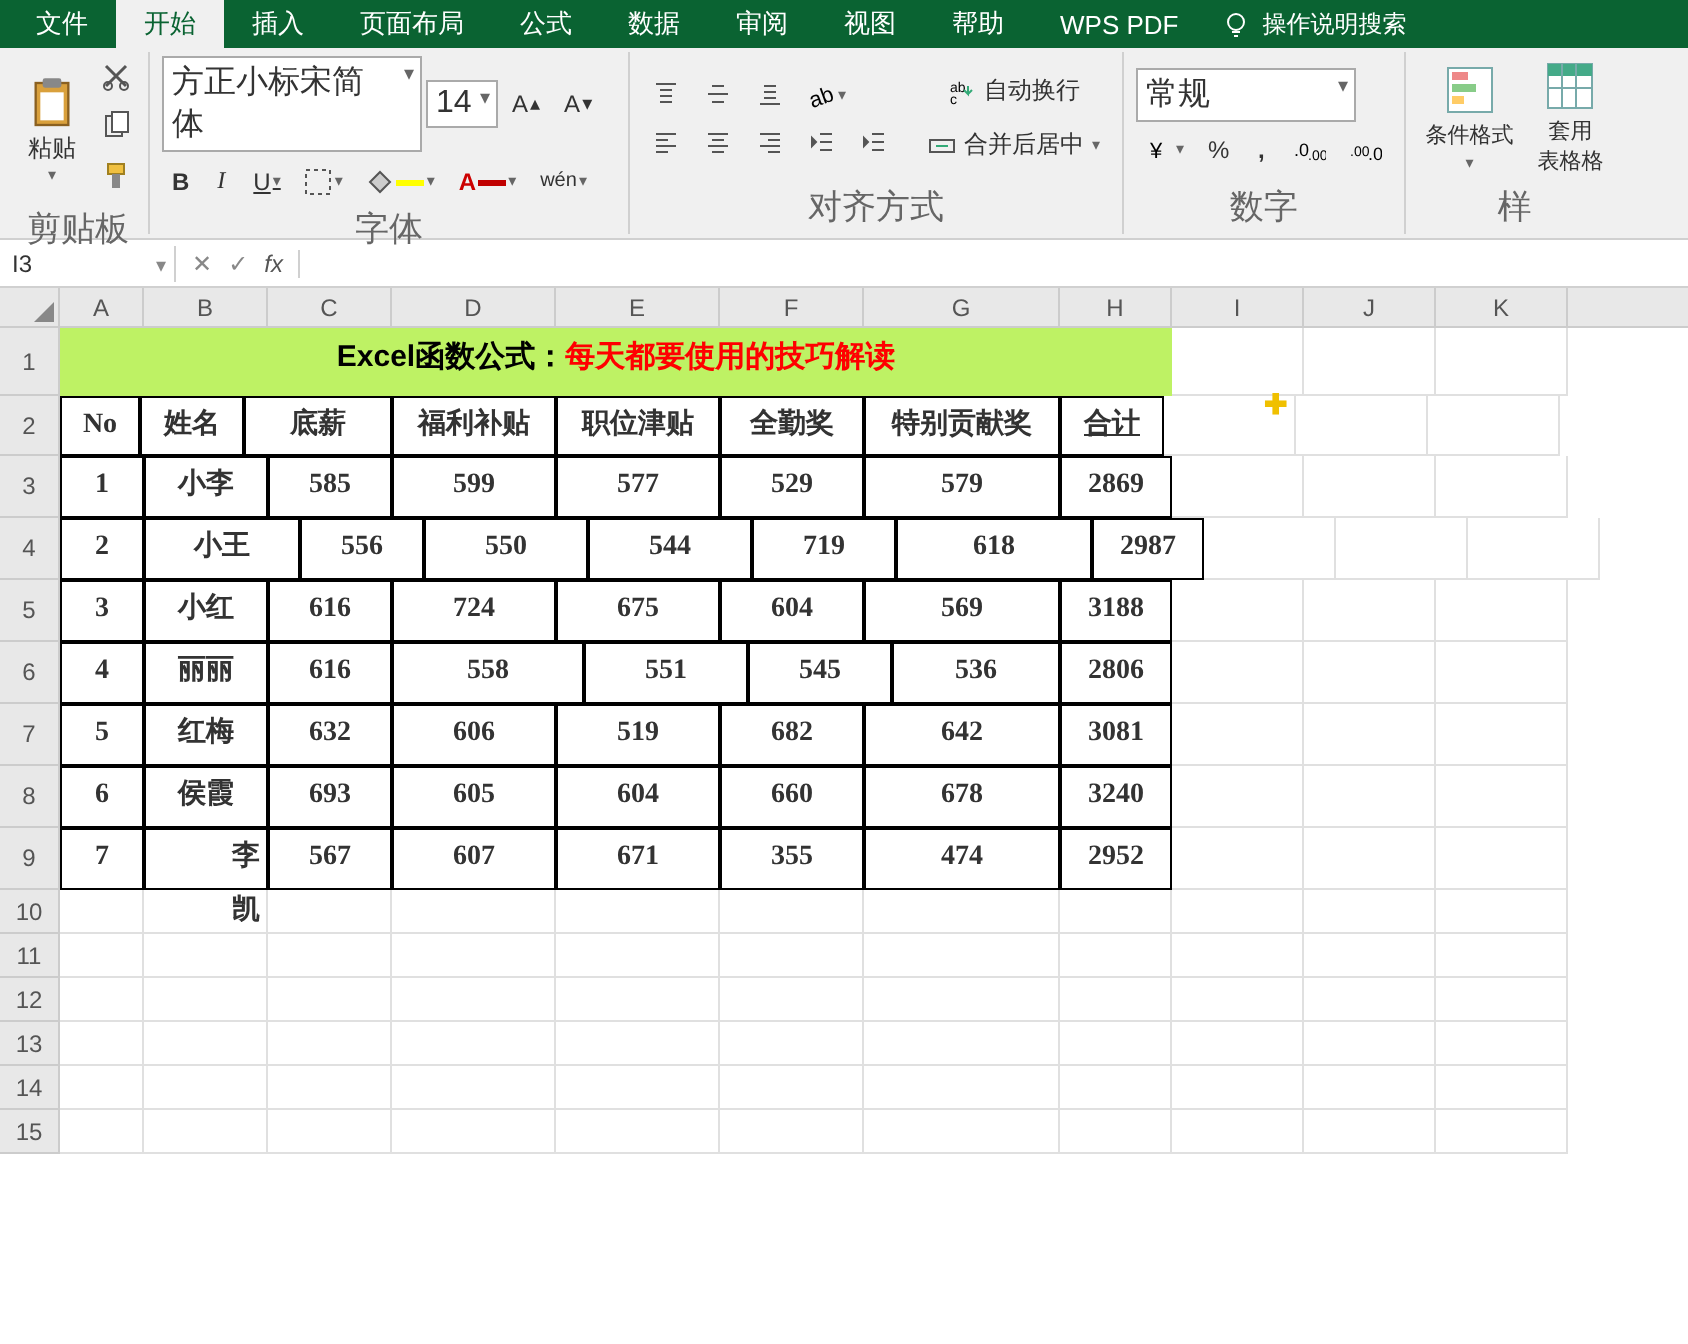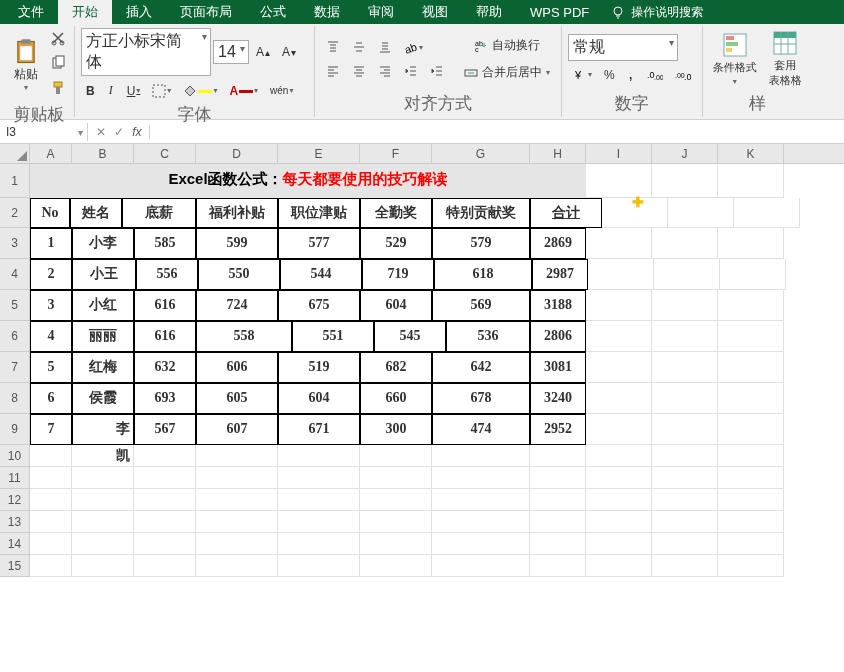--- a/index.html
+++ b/index.html
@@ -31,21 +31,21 @@
 .fbar-btns{display:flex;gap:8px;padding:0 8px;border-right:1px solid #d0d0d0;color:#888}
 .fbar-input{flex:1;padding:2px 6px;font-size:12px}
 .grid-wrap{position:relative;height:528px;overflow:hidden}
 .col-headers{display:flex;height:20px;background:#e8e8e8;border-bottom:1px solid #ccc}
 .corner{width:30px;border-right:1px solid #ccc;background:#e8e8e8;position:relative}
 .corner::after{content:"";position:absolute;right:2px;bottom:2px;border:5px solid transparent;border-right-color:#888;border-bottom-color:#888}
 .col-h{border-right:1px solid #ccc;text-align:center;font-size:12px;color:#555;line-height:20px;cursor:pointer}
 .row{display:flex;height:22px}
 .row-h{width:30px;border-right:1px solid #ccc;border-bottom:1px solid #ccc;background:#e8e8e8;text-align:center;font-size:12px;color:#555;line-height:22px;cursor:pointer}
 .cell{border-right:1px solid #e0e0e0;border-bottom:1px solid #e0e0e0;padding:2px 4px;font-size:12px;line-height:18px}
-.title-cell{background:#e5e5e5;text-align:center;font-family:SimSun,serif;font-weight:bold;font-size:15px;line-height:30px}
+.title-cell{background:#bef264;text-align:center;font-family:SimSun,serif;font-weight:bold;font-size:15px;line-height:30px}
 .title-cell .t1{color:#000}
 .title-cell .t2{color:#ff0000}
 .d-cell{border:1px solid #000;text-align:center;font-family:SimSun,serif;font-weight:bold;font-size:14px;line-height:27px}
 .hdr-cell{border:1px solid #000;text-align:center;font-family:SimSun,serif;font-weight:bold;font-size:14px;line-height:27px}
 .cursor-plus{position:absolute;color:#f0c000;font-size:14px;font-weight:bold}
 </style>
 </head>
 <body>
 
 <div class="menubar" id="menubar">
@@ -313,21 +313,21 @@
       </div>
       <div class="row" style="height: 30px;">
         <div class="row-h" style="line-height: 30px;">2</div>
         <div class="hdr-cell" style="width: 40px;">No</div>
         <div class="hdr-cell" style="width: 52px;">姓名</div>
         <div class="hdr-cell" style="width: 74px;">底薪</div>
         <div class="hdr-cell" style="width: 82px;">福利补贴</div>
         <div class="hdr-cell" style="width: 82px;">职位津贴</div>
         <div class="hdr-cell" style="width: 72px;">全勤奖</div>
         <div class="hdr-cell" style="width: 98px;">特别贡献奖</div>
-        <div class="hdr-cell" style="width: 72px; text-decoration: underline;">合计</div>
+        <div class="hdr-cell" style="width: 52px; text-decoration: underline;">合计</div>
         <div class="cell" style="width: 66px;"></div>
         <div class="cell" style="width: 66px;"></div>
         <div class="cell" style="width: 66px;"></div>
       </div>
       <div class="row" style="height: 31px;">
         <div class="row-h" style="line-height: 31px;">3</div>
         <div class="d-cell" style="width: 42px;">1</div>
         <div class="d-cell" style="width: 62px;">小李</div>
         <div class="d-cell" style="width: 62px;">585</div>
         <div class="d-cell" style="width: 82px;">599</div>
@@ -335,21 +335,21 @@
         <div class="d-cell" style="width: 72px;">529</div>
         <div class="d-cell" style="width: 98px;">579</div>
         <div class="d-cell" style="width: 56px;">2869</div>
         <div class="cell" style="width: 66px;"></div>
         <div class="cell" style="width: 66px;"></div>
         <div class="cell" style="width: 66px;"></div>
       </div>
       <div class="row" style="height: 31px;">
         <div class="row-h" style="line-height: 31px;">4</div>
         <div class="d-cell" style="width: 42px;">2</div>
-        <div class="d-cell" style="width: 64px;">小王</div>
+        <div class="d-cell" style="width: 78px;">小王</div>
         <div class="d-cell" style="width: 62px;">556</div>
         <div class="d-cell" style="width: 82px;">550</div>
         <div class="d-cell" style="width: 82px;">544</div>
         <div class="d-cell" style="width: 72px;">719</div>
         <div class="d-cell" style="width: 98px;">618</div>
         <div class="d-cell" style="width: 56px;">2987</div>
         <div class="cell" style="width: 66px;"></div>
         <div class="cell" style="width: 66px;"></div>
         <div class="cell" style="width: 66px;"></div>
       </div>
@@ -409,21 +409,21 @@
         <div class="cell" style="width: 66px;"></div>
         <div class="cell" style="width: 66px;"></div>
       </div>
       <div class="row" style="height: 31px;">
         <div class="row-h" style="line-height: 31px;">9</div>
         <div class="d-cell" style="width: 42px;">7</div>
         <div class="d-cell" style="width: 62px; padding-left: 40px;">李凯</div>
         <div class="d-cell" style="width: 62px;">567</div>
         <div class="d-cell" style="width: 82px;">607</div>
         <div class="d-cell" style="width: 82px;">671</div>
-        <div class="d-cell" style="width: 72px;">300</div>
+        <div class="d-cell" style="width: 72px;">355</div>
         <div class="d-cell" style="width: 98px;">474</div>
         <div class="d-cell" style="width: 56px;">2952</div>
         <div class="cell" style="width: 66px;"></div>
         <div class="cell" style="width: 66px;"></div>
         <div class="cell" style="width: 66px;"></div>
       </div>
       <div class="row" style="height: 22px;">
         <div class="row-h" style="line-height: 22px;">10</div>
         <div class="cell" style="width: 42px;"></div>
         <div class="cell" style="width: 62px;"></div>

